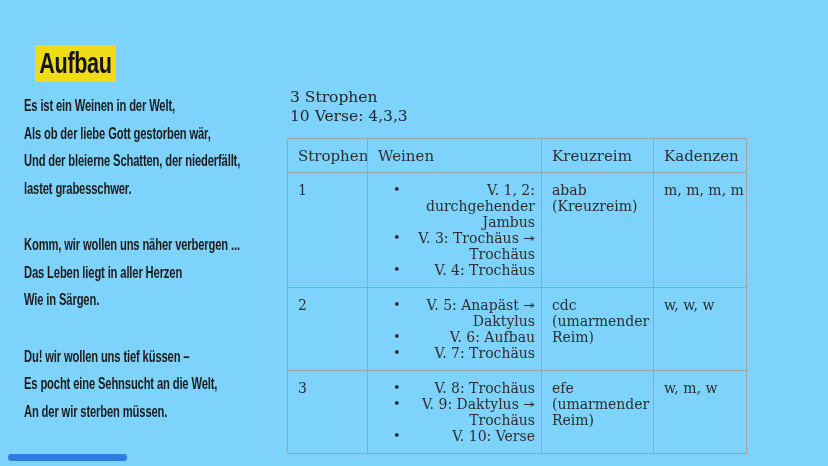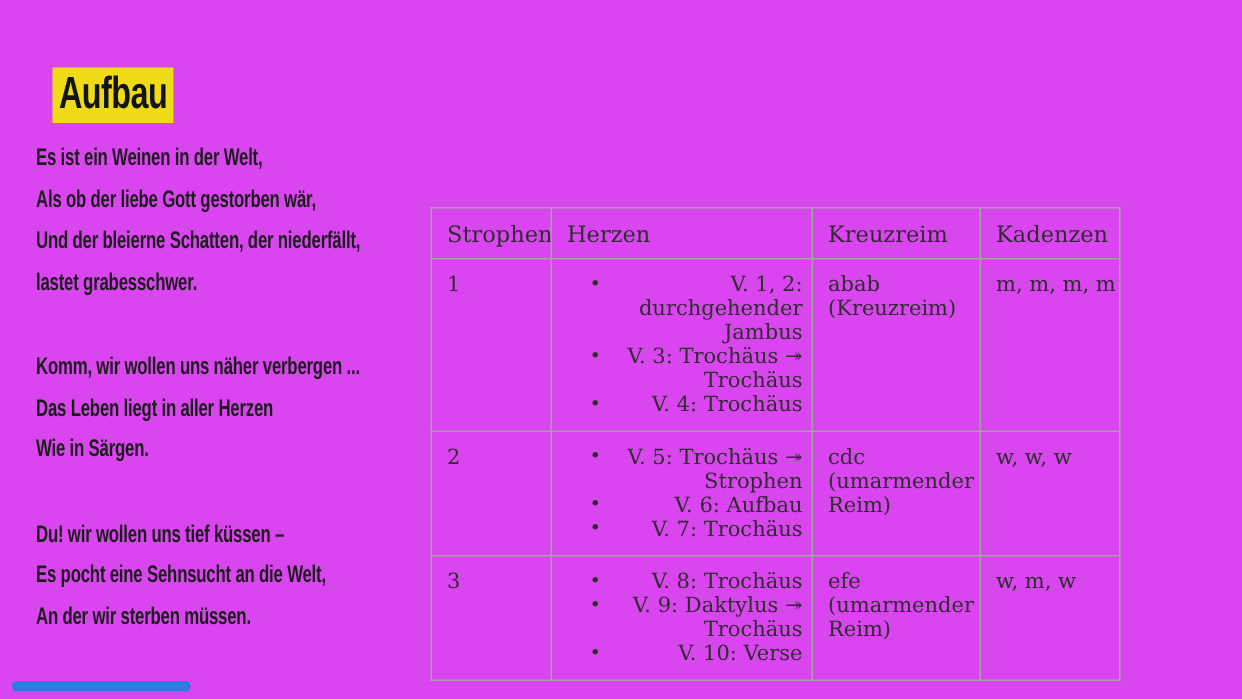--- a/index.html
+++ b/index.html
@@ -4,21 +4,21 @@
 <style>
   :root{
     --border-color:#a3a3a3;
     --ink:#1c1c1c;
     --table-ink:#2e2e2e;
   }
   html,body{margin:0;padding:0;background:#ffffff;}
   .slide{
     position:relative;
     width:828px;height:466px;
-    background:#d946ef;
+    background:#7dd3fc;
     overflow:hidden;
     font-family:"Liberation Sans",sans-serif;
   }
 
   
   .title-wrap{
     position:absolute;left:35px;top:45px;
   }
   .title-highlight{
     display:inline-block;
@@ -130,32 +130,36 @@
         <div class="poem-line">Das Leben liegt in aller Herzen</div>
         <div class="poem-line">Wie in Särgen.</div>
       </div>
       <div class="stanza">
         <div class="poem-line">Du! wir wollen uns tief küssen –</div>
         <div class="poem-line">Es pocht eine Sehnsucht an die Welt,</div>
         <div class="poem-line">An der wir sterben müssen.</div>
       </div>
     </div>
 
+  <div class="summary">
+    <div>3 Strophen</div>
+    <div>10 Verse: 4,3,3</div>
+  </div>
 
   <table class="analysis">
     <colgroup>
       <col style="width:80px">
       <col style="width:174px">
       <col style="width:112px">
       <col style="width:93px">
     </colgroup>
     <thead>
       <tr>
           <th>Strophen</th>
-          <th>Herzen</th>
+          <th>Weinen</th>
           <th>Kreuzreim</th>
           <th>Kadenzen</th>
         </tr>
     </thead>
     <tbody>
         <tr>
           <td class="col-strophe">1</td>
           <td class="col-metrum">
             <ul class="metrum-list">
               <li>V. 1, 2: durchgehender Jambus</li>
@@ -163,21 +167,21 @@
               <li>V. 4: Trochäus</li>
             </ul>
           </td>
           <td class="col-reim">abab (Kreuzreim)</td>
           <td class="col-kadenzen">m, m, m, m</td>
         </tr>
         <tr>
           <td class="col-strophe">2</td>
           <td class="col-metrum">
             <ul class="metrum-list">
-              <li>V. 5: Trochäus ↠ Strophen</li>
+              <li>V. 5: Anapäst ↠ Daktylus</li>
               <li>V. 6: Aufbau</li>
               <li>V. 7: Trochäus</li>
             </ul>
           </td>
           <td class="col-reim">cdc (umarmender Reim)</td>
           <td class="col-kadenzen">w, w, w</td>
         </tr>
         <tr>
           <td class="col-strophe">3</td>
           <td class="col-metrum">

